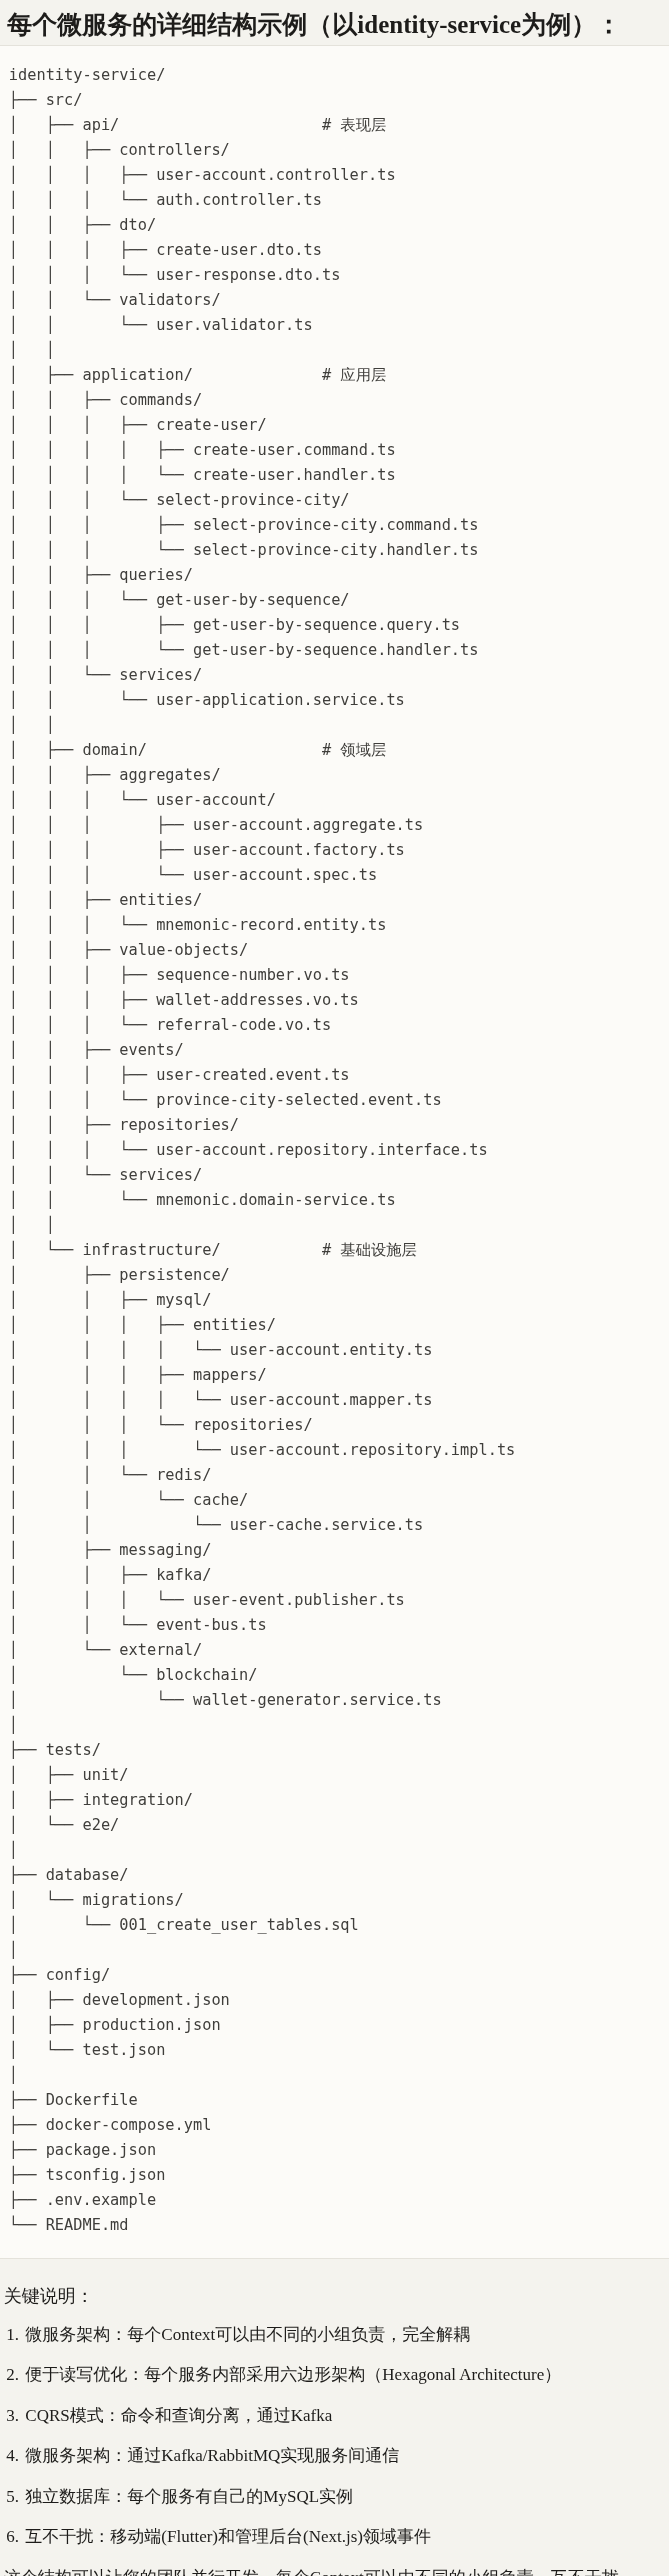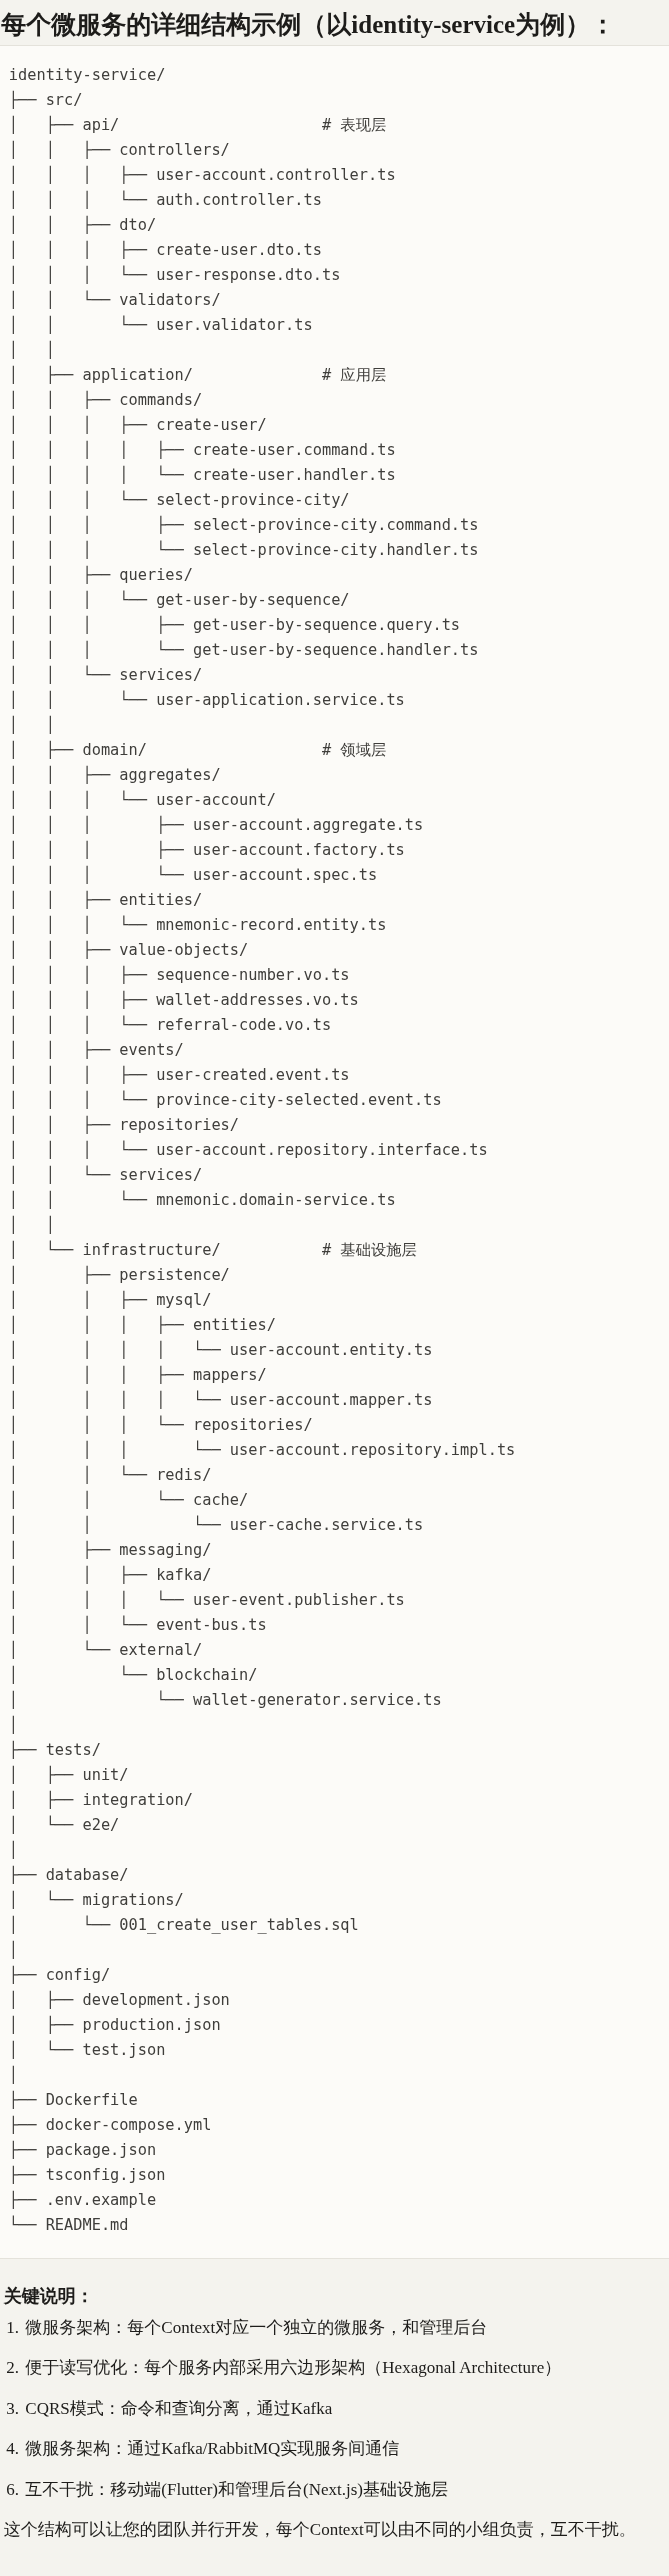--- a/index.html
+++ b/index.html
@@ -12,43 +12,44 @@
   }
   .page { width: 669px; overflow: hidden; }
 
   .doc-title {
     font-size: 25px;
     font-weight: 700;
     line-height: 33px;
     padding: 7.5px 5px 0 1.3px;
     margin-bottom: 4.4px;
     letter-spacing: 0;
+    margin-left: 6px;
   }
 
   .code-block {
     background: #FCFBF8;
     border-top: 0.6px solid #E4E2DB;
     border-bottom: 0.6px solid #E4E2DB;
     padding: 17px 10px 20px 8.8px;
     width: 669px;
   }
   .code-block pre {
     font-family: "DejaVu Sans Mono", "Liberation Mono", monospace;
     font-size: 15.3px;
     line-height: 25px;
     color: #3F3E3B;
     white-space: pre;
   }
 
   .notes { padding: 0 7.5px 0 3.8px; }
   .notes-heading {
     font-size: 18px;
-    font-weight: 700;
+    font-weight: 400;
     line-height: 25px;
-    margin: 25px 0 8px 0;
+    margin: 25px 0 15px 0;
   }
   .note-item {
     font-size: 17px;
     line-height: 22.5px;
     margin-bottom: 18px;
     padding-left: 2.5px;
   }
   .note-item .num { margin-right: 6.3px; }
   .note-item strong { font-weight: 400; }
   .notes-footer {
@@ -151,28 +152,29 @@
 ├── docker-compose.yml
 ├── package.json
 ├── tsconfig.json
 ├── .env.example
 └── README.md</pre>
   </div>
 
   <div class="notes">
     <p class="notes-heading">关键说明：</p>
 
-    <div class="note-item"><span class="num">1.</span><strong>微服务架构</strong><span>：每个Context对应一个独立的微服务，和管理后台</span></div>
+    <div class="note-item"><span class="num">1.</span><strong>微服务架构</strong><span>：每个Context可以由不同的小组负责，完全解耦</span></div>
 
     <div class="note-item"><span class="num">2.</span><strong>便于读写优化</strong><span>：每个服务内部采用六边形架构（Hexagonal Architecture）</span></div>
 
     <div class="note-item"><span class="num">3.</span><strong>CQRS模式</strong><span>：命令和查询分离，通过Kafka</span></div>
 
     <div class="note-item"><span class="num">4.</span><strong>微服务架构</strong><span>：通过Kafka/RabbitMQ实现服务间通信</span></div>
 
+    <div class="note-item"><span class="num">5.</span><strong>独立数据库</strong><span>：每个服务有自己的MySQL实例</span></div>
 
-    <div class="note-item"><span class="num">6.</span><strong>互不干扰</strong><span>：移动端(Flutter)和管理后台(Next.js)基础设施层</span></div>
+    <div class="note-item"><span class="num">6.</span><strong>互不干扰</strong><span>：移动端(Flutter)和管理后台(Next.js)领域事件</span></div>
 
     <p class="notes-footer">这个结构可以让您的团队并行开发，每个Context可以由不同的小组负责，互不干扰。</p>
   </div>
 
 </div>
 
 
 </body></html>

